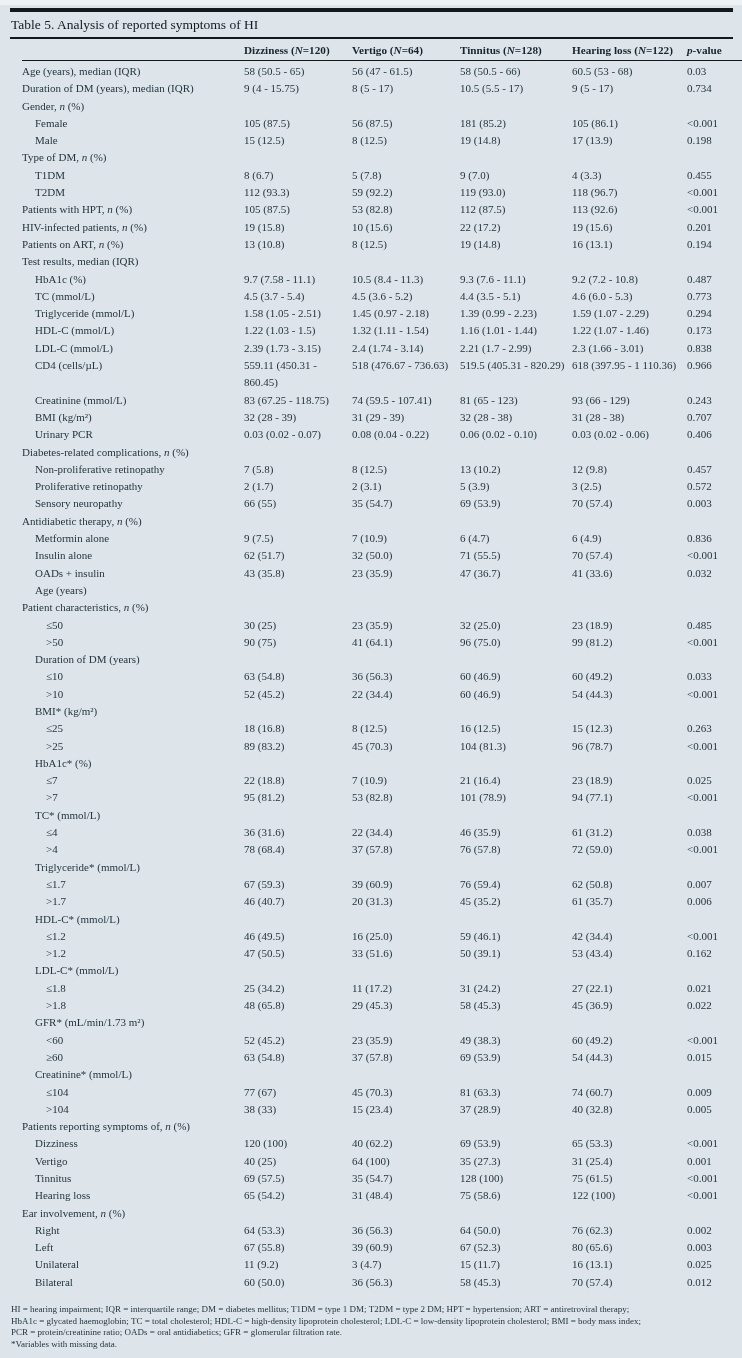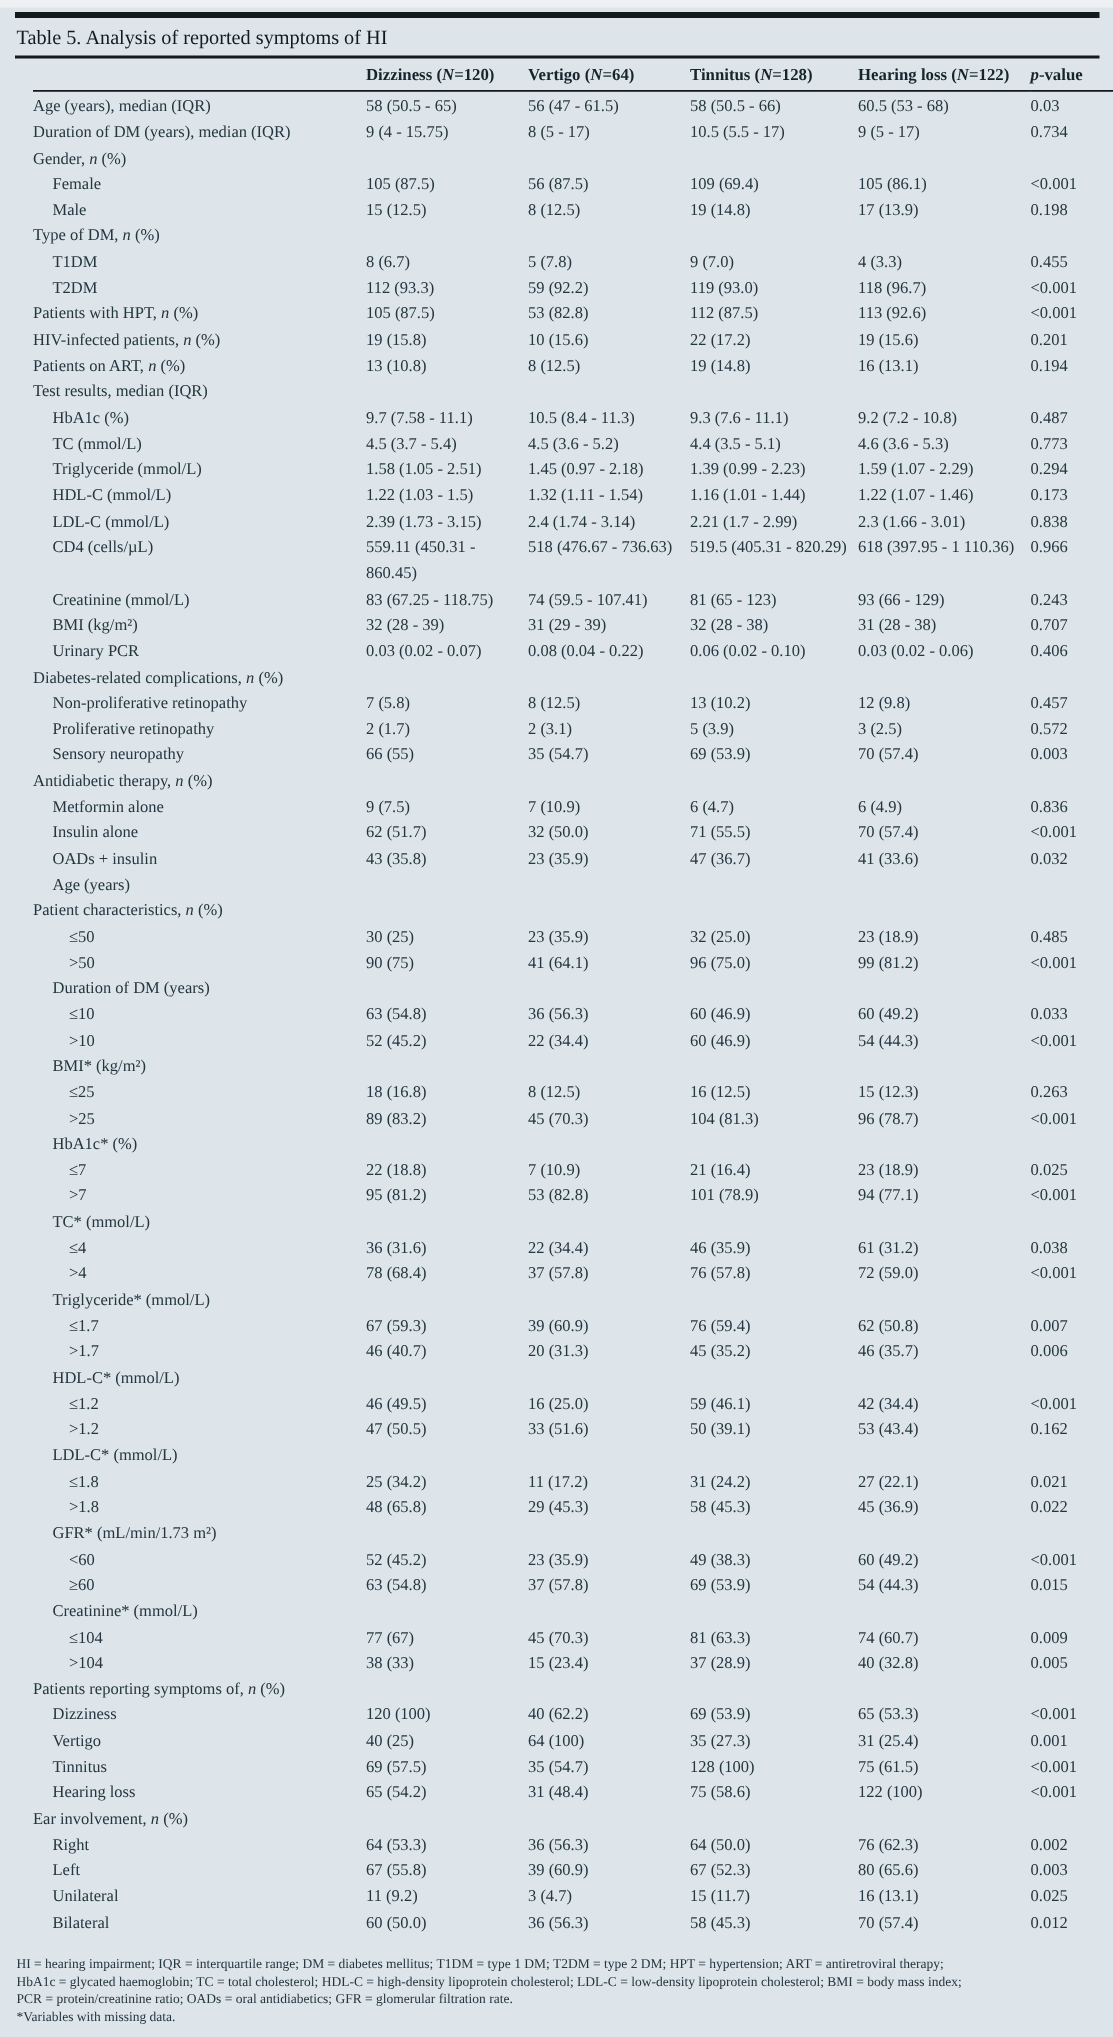--- a/index.html
+++ b/index.html
@@ -101,21 +101,21 @@
           <td></td>
           <td></td>
           <td></td>
           <td></td>
           <td></td>
         </tr>
         <tr>
           <td class="lbl ind1">Female</td>
           <td>105 (87.5)</td>
           <td>56 (87.5)</td>
-          <td>109 (69.4)</td>
+          <td>181 (85.2)</td>
           <td>105 (86.1)</td>
           <td>&lt;0.001</td>
         </tr>
         <tr>
           <td class="lbl ind1">Male</td>
           <td>15 (12.5)</td>
           <td>8 (12.5)</td>
           <td>19 (14.8)</td>
           <td>17 (13.9)</td>
           <td>0.198</td>
@@ -182,21 +182,21 @@
           <td>10.5 (8.4 - 11.3)</td>
           <td>9.3 (7.6 - 11.1)</td>
           <td>9.2 (7.2 - 10.8)</td>
           <td>0.487</td>
         </tr>
         <tr>
           <td class="lbl ind1">TC (mmol/L)</td>
           <td>4.5 (3.7 - 5.4)</td>
           <td>4.5 (3.6 - 5.2)</td>
           <td>4.4 (3.5 - 5.1)</td>
-          <td>4.6 (3.6 - 5.3)</td>
+          <td>4.6 (6.0 - 5.3)</td>
           <td>0.773</td>
         </tr>
         <tr>
           <td class="lbl ind1">Triglyceride (mmol/L)</td>
           <td>1.58 (1.05 - 2.51)</td>
           <td>1.45 (0.97 - 2.18)</td>
           <td>1.39 (0.99 - 2.23)</td>
           <td>1.59 (1.07 - 2.29)</td>
           <td>0.294</td>
         </tr>
@@ -454,21 +454,21 @@
           <td>39 (60.9)</td>
           <td>76 (59.4)</td>
           <td>62 (50.8)</td>
           <td>0.007</td>
         </tr>
         <tr>
           <td class="lbl ind2">&gt;1.7</td>
           <td>46 (40.7)</td>
           <td>20 (31.3)</td>
           <td>45 (35.2)</td>
-          <td>46 (35.7)</td>
+          <td>61 (35.7)</td>
           <td>0.006</td>
         </tr>
         <tr>
           <td class="lbl ind1">HDL-C* (mmol/L)</td>
           <td></td>
           <td></td>
           <td></td>
           <td></td>
           <td></td>
         </tr>

